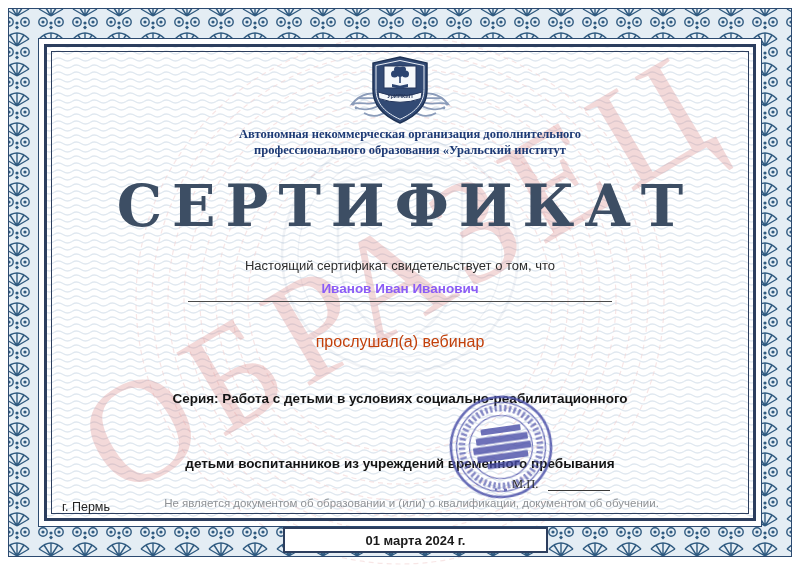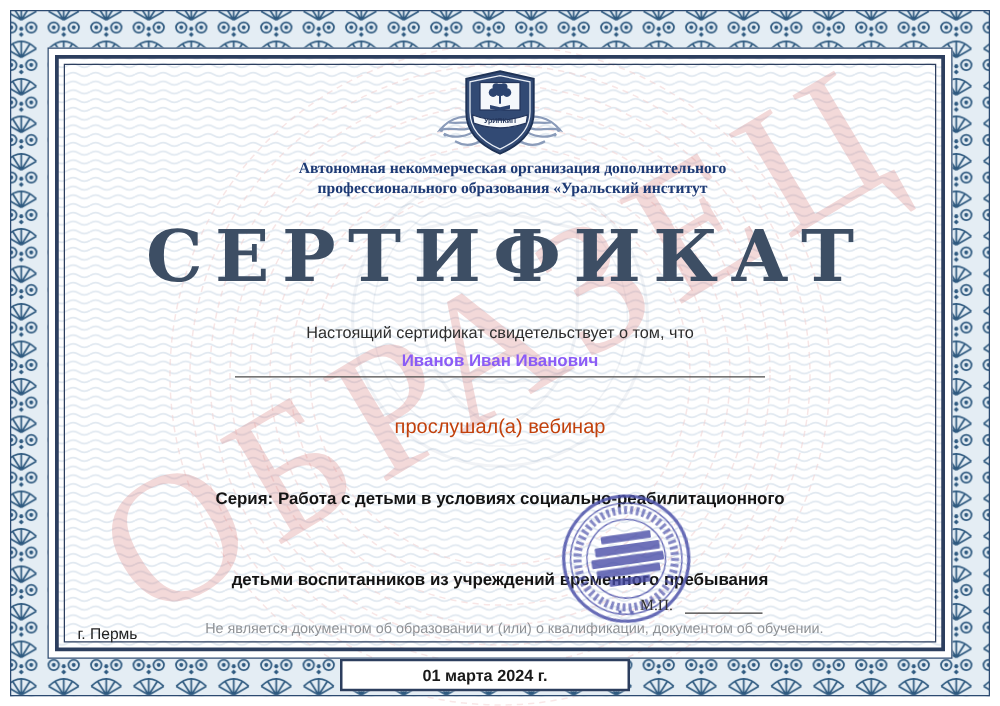--- a/index.html
+++ b/index.html
@@ -38,21 +38,21 @@
   .name-line { left:188px; top:301px; width:424px; border-top:1.4px solid #4a4a4a; }
   .action    { top:333px; font-size:16px; color:#c2410c; }
   .course-line { font-size:13.5px; font-weight:bold; line-height:21px; color:#141414;margin-top:44px; }
   .course    { top:344px; }
   .city      { left:62px; top:478px; font-size:12.5px; color:#222;margin-top:22px; }
   .director  { left:263px; top:461px; font-size:12.5px; line-height:15.5px; color:#222; }
   .mp        { left:512px; top:477px; font-size:12.5px; color:#2f2f2f; z-index:5;font-family:Liberation Serif, serif; }
   .sig-line  { left:548px; top:490px; width:62px; border-top:1.5px solid #3a3a3a; z-index:5; }
   .disclaimer{ top:497px; font-size:11.5px; color:#8f9296;margin-left:23px; }
   .date-box {
-    left:272px; top:527px; width:232px; height:26px; z-index:6;
+    left:283px; top:527px; width:265px; height:26px; z-index:6;
     background:#ffffff; border:2px solid #2c3e5e;
     display:flex; align-items:center; justify-content:center;
     font-size:13px; font-weight:bold; color:#1a1a1a;
   }
   .logo { left:347px; top:54px; width:106px; height:72px; }
   .stamp { left:443px; top:394px; width:122px; height:112px; z-index:4; opacity:0.85; }
 </style>
 </head>
 <body>
 

